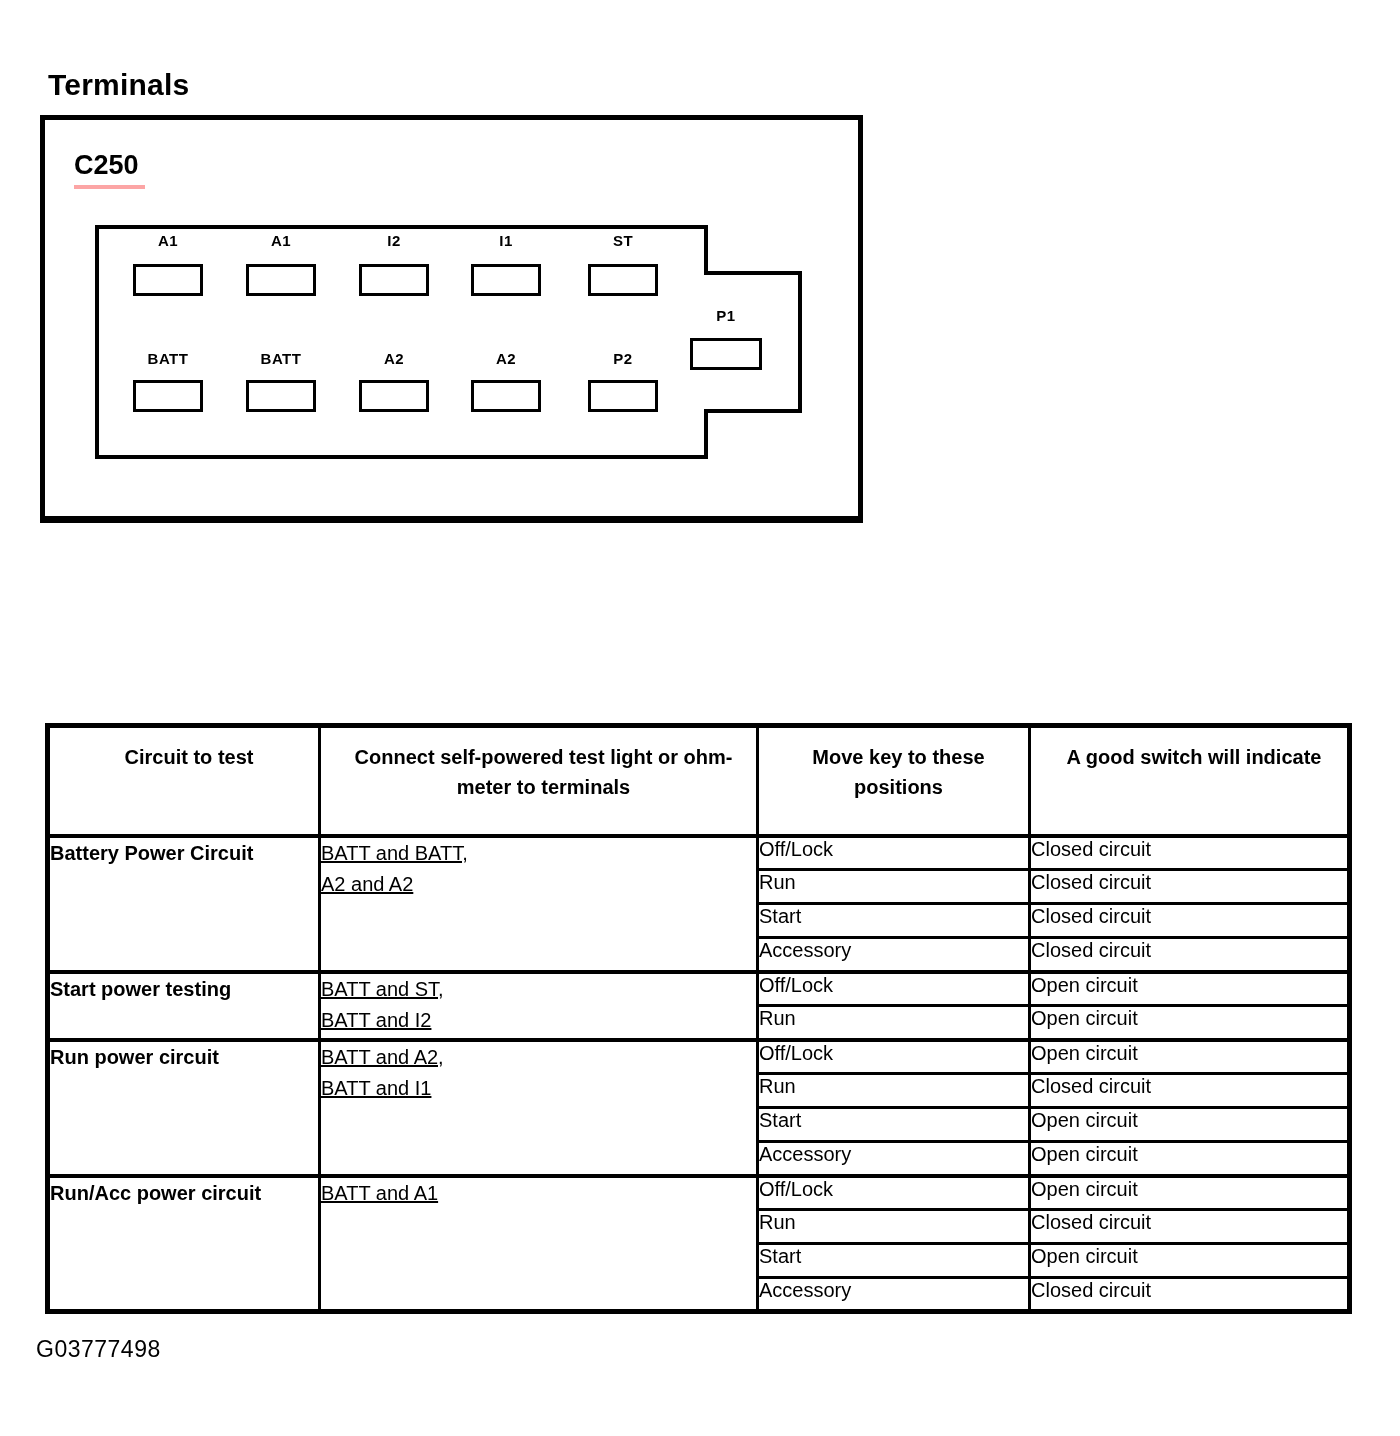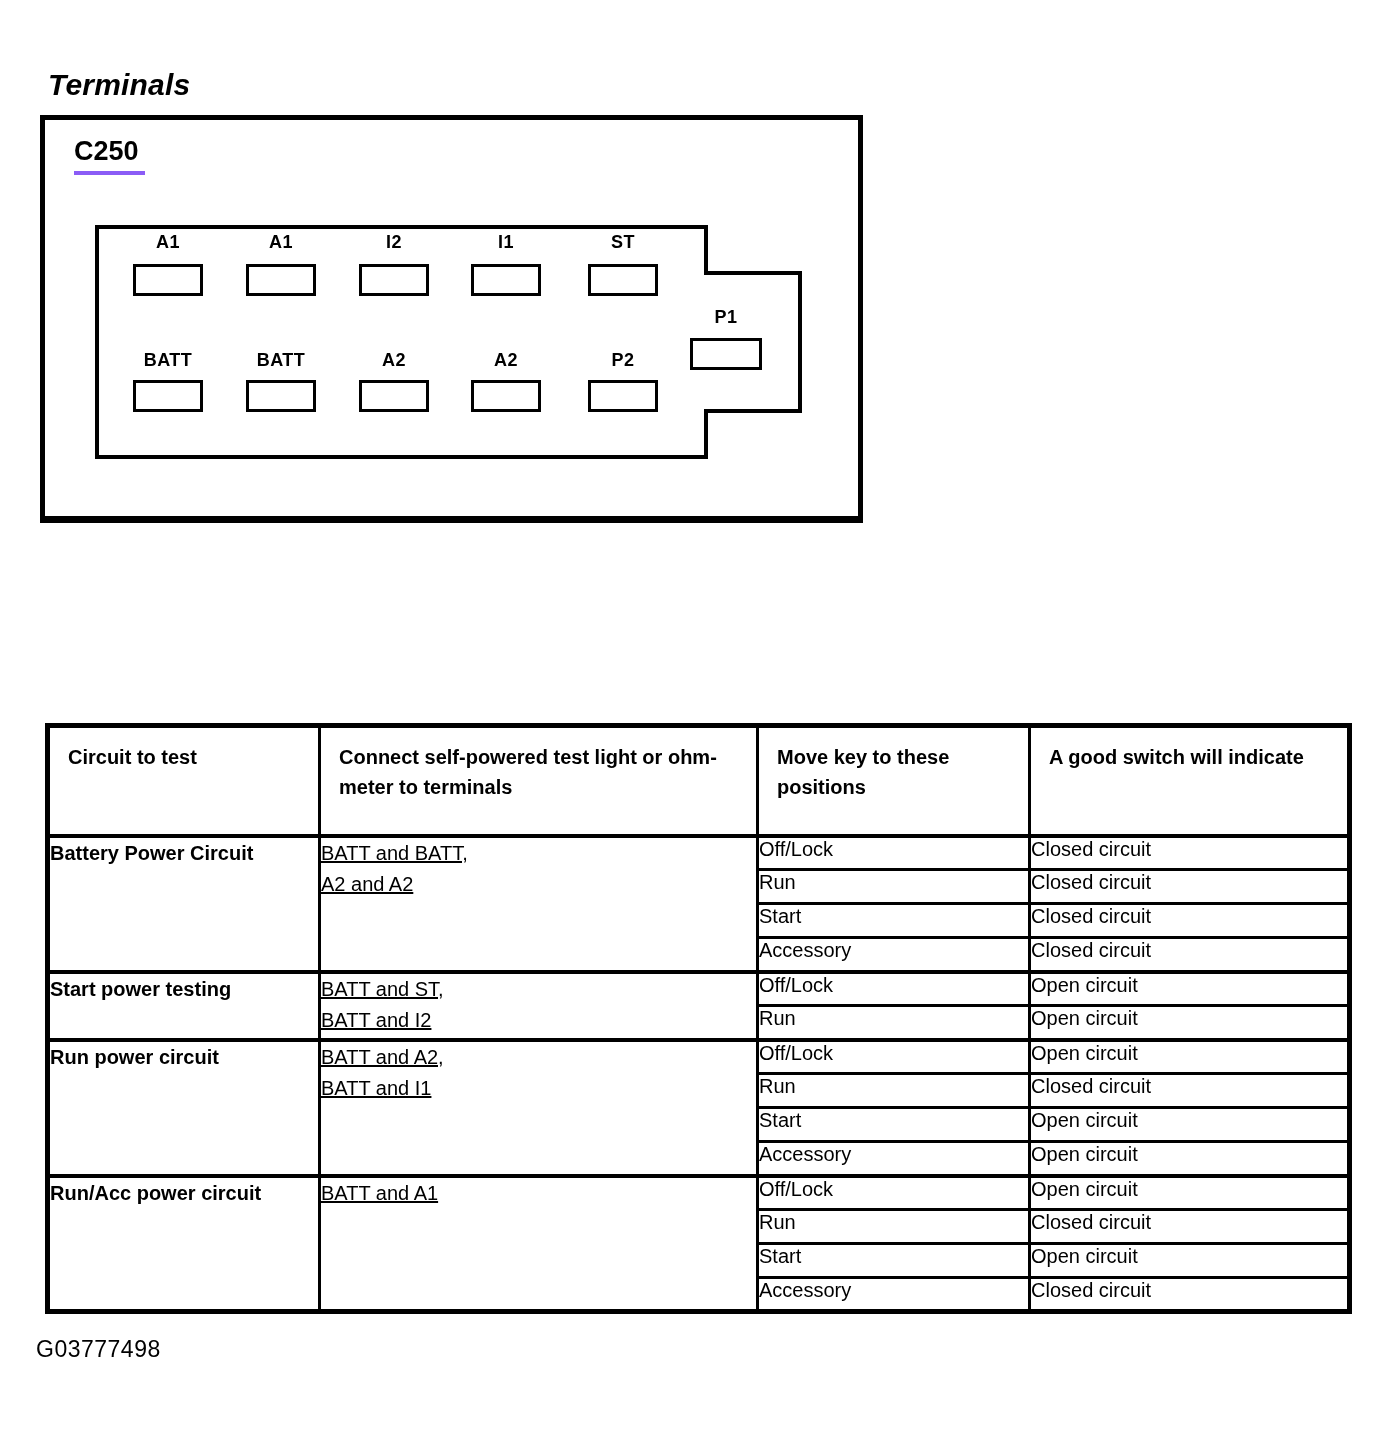--- a/index.html
+++ b/index.html
@@ -6,48 +6,48 @@
   .page{
     position:relative;
     width:1400px;height:1436px;
     background:#ffffff;color:#000000;
     font-family:"Liberation Sans","DejaVu Sans",sans-serif;
     overflow:hidden;
   }
   .h-main{
     position:absolute;
     font-size:30px;font-weight:bold;letter-spacing:0.2px;
-    margin:0;color:#000;font-style:italic;
+    margin:0;color:#000;
   }
   #terminals-heading{left:48px;top:68px;}
   #procedure-heading{left:48px;top:682px;}
 
   
   .figure-frame{
     position:absolute;left:40px;top:115px;
     width:823px;height:408px;
     border:5px solid #000;border-bottom-width:7px;
     box-sizing:border-box;background:#fff;
   }
   .connector-id{
-    position:absolute;left:74px;top:136px;
+    position:absolute;left:74px;top:150px;
     font-size:27px;font-weight:bold;
-    border-bottom:4px solid #8b5cf6;
+    border-bottom:4px solid #fca5a5;
     padding:0 6px 4px 0;
   }
   .connector-svg{position:absolute;left:90px;top:218px;}
 
   .tbox{
     position:absolute;width:64px;height:26px;
     border:3px solid #000;background:#fff;box-sizing:content-box;
   }
   .tbox.p1{width:66px;}
   .tlabel{
     position:absolute;width:70px;text-align:center;
-    font-size:18px;font-weight:bold;letter-spacing:0.5px;
+    font-size:15px;font-weight:bold;letter-spacing:0.5px;
   }
   .tlabel.p1{width:76px;}
 
   
   table.proc{
     position:absolute;left:45px;top:723px;
     border-collapse:collapse;table-layout:fixed;
     background:#fff;
     font-size:20px;color:#000;
   }
@@ -63,21 +63,21 @@
   }
   tr.hdr{height:110px;}
   tr.subrow{height:34px;}
   td.circuit{
     font-weight:bold;
     padding:10px 8px 0 18px;line-height:31px;
   }
   td.terminals{padding:10px 8px 0 18px;line-height:31px;font-weight:normal;text-decoration:underline;}
   td.position{padding:4px 6px 0 13px;border-top-width:2px;margin-top:7px;}
   td.result{padding:4px 6px 0 11px;border-top-width:2px;margin-top:36px;}
-  table.proc th{border-bottom-width:4px;}
+  table.proc th{border-bottom-width:4px;text-align:center;}
   tr.group-start td{border-top-width:4px;}
 
   .figure-id{
     position:absolute;left:36px;top:1336px;
     font-size:23px;font-weight:normal;letter-spacing:0.5px;
   }
 </style>
 </head>
 <body>
 

